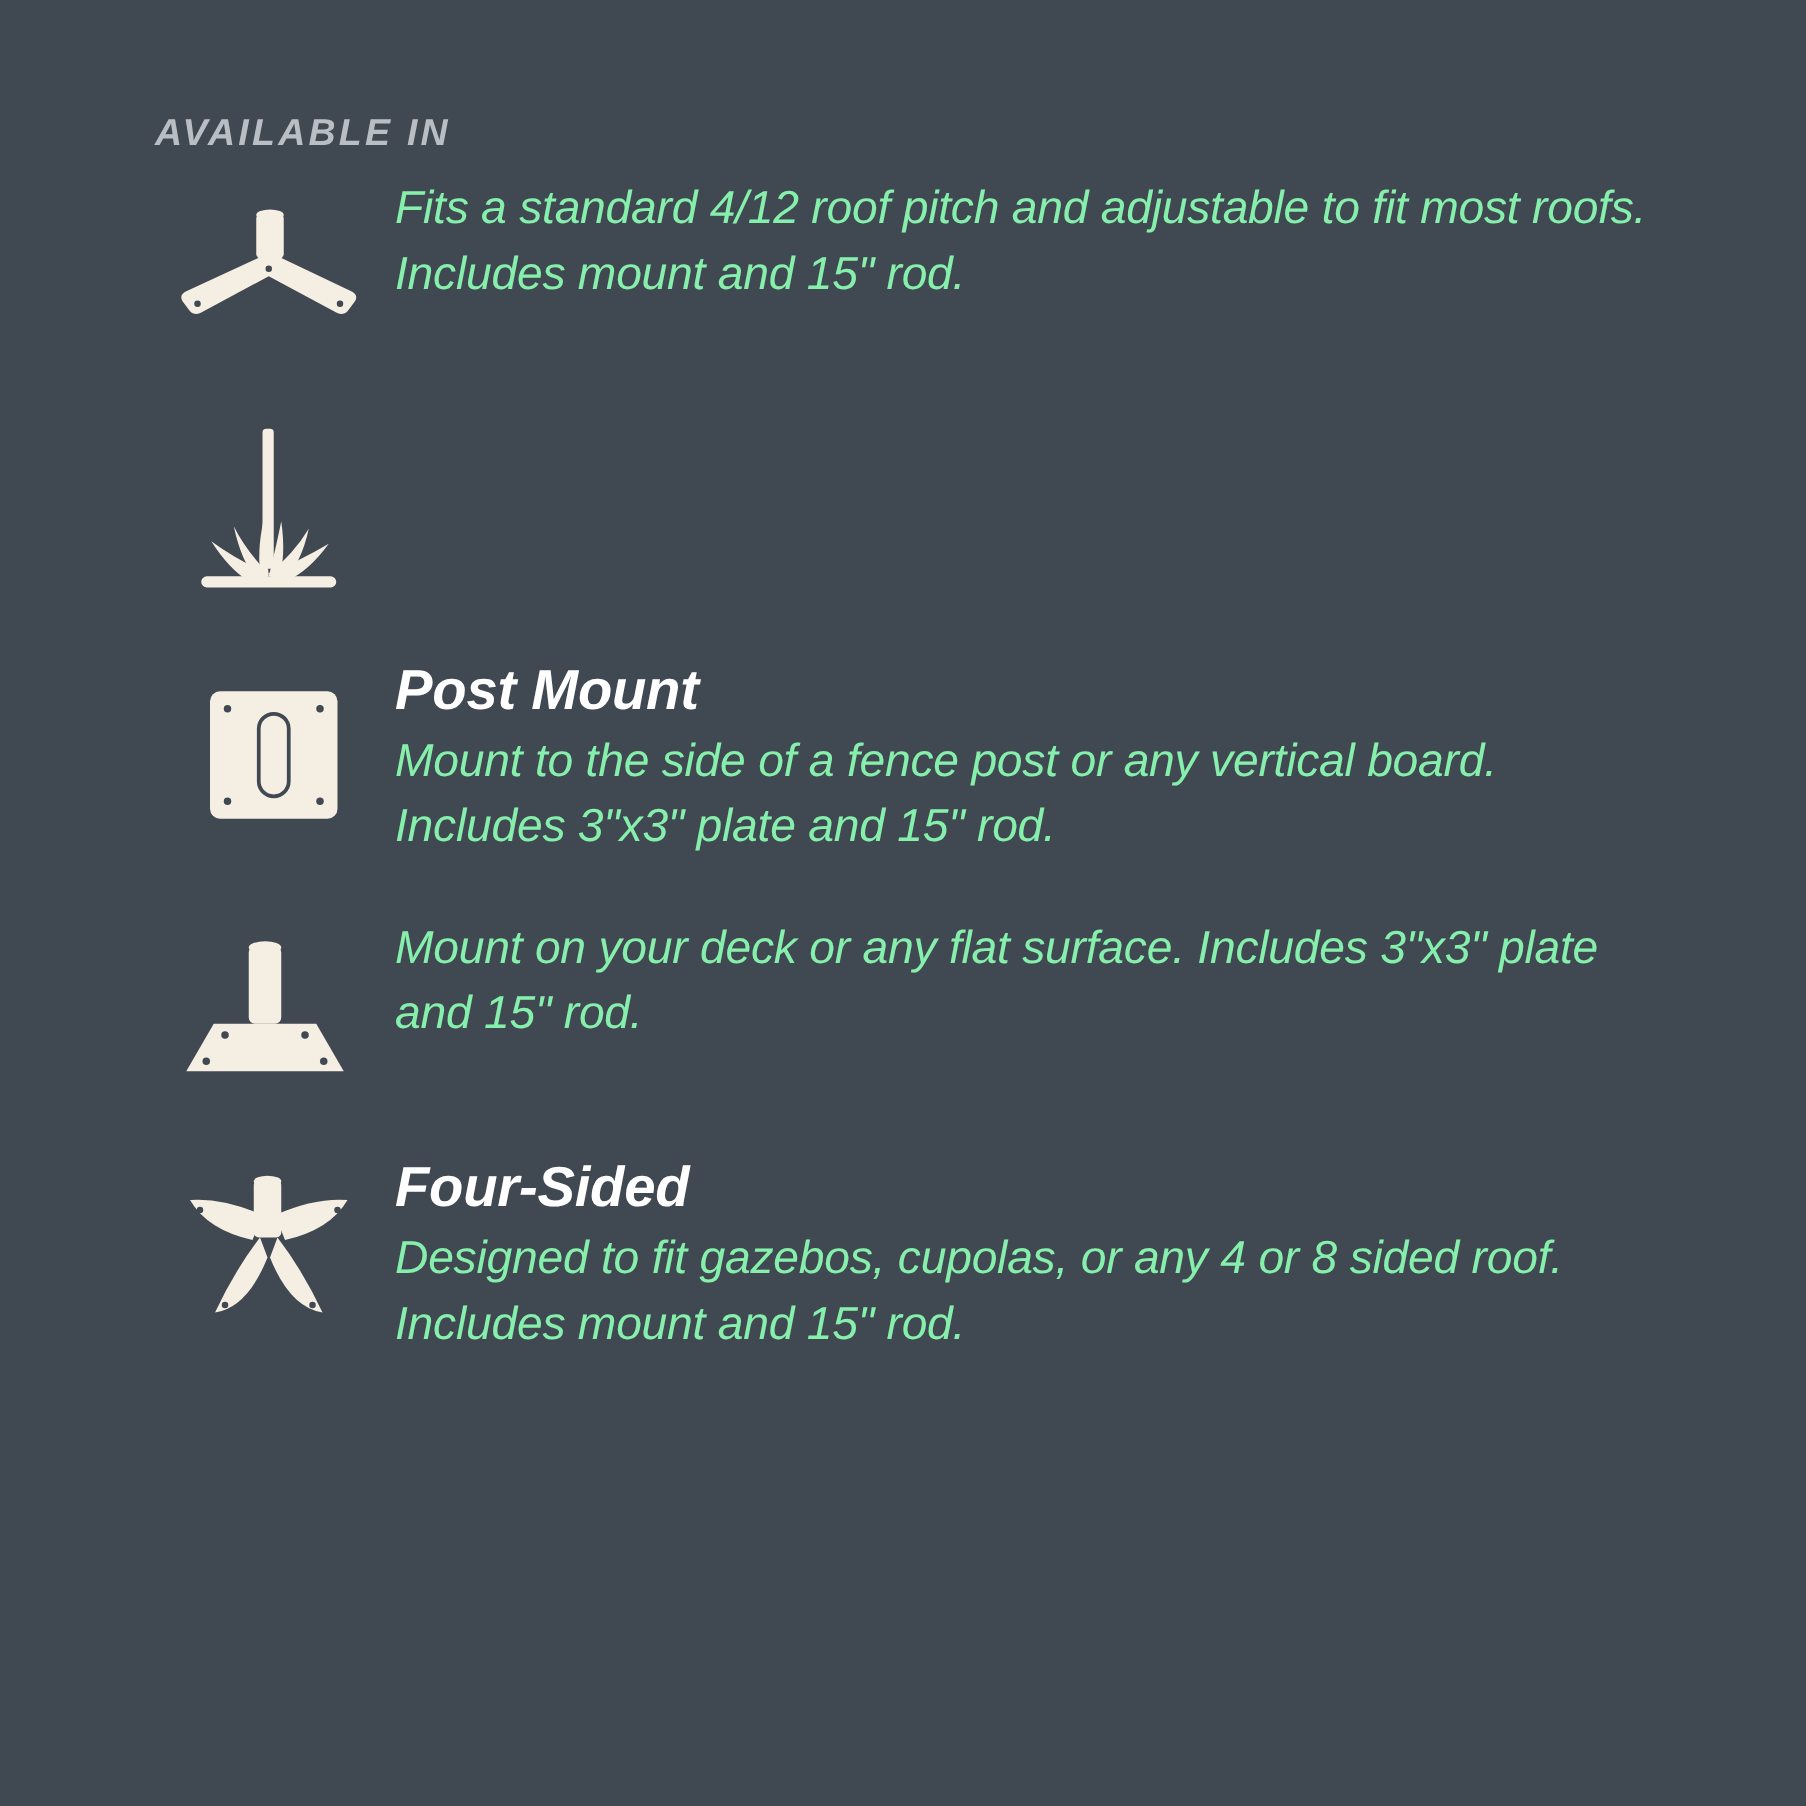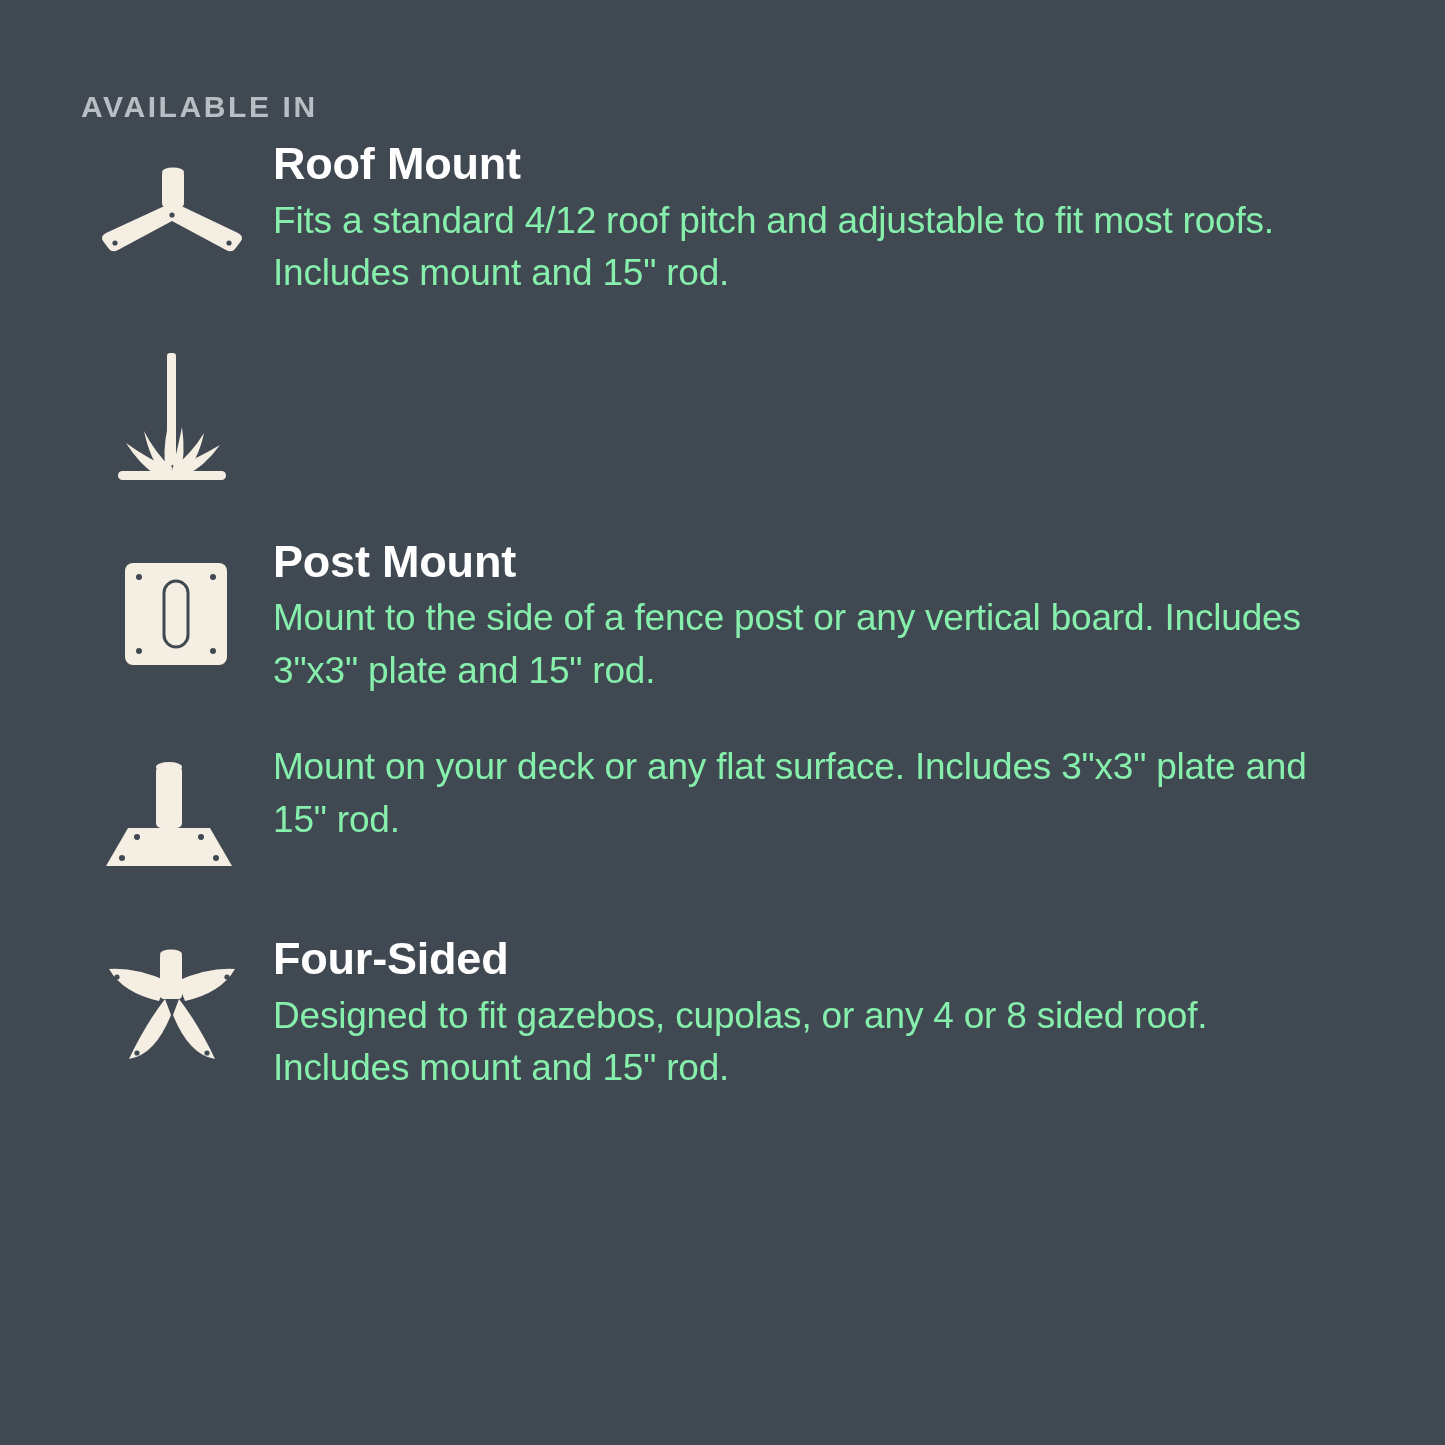--- a/index.html
+++ b/index.html
@@ -11,21 +11,22 @@
     height: 1445px;
     background: #404852;
     font-family: "Liberation Sans", sans-serif;
     overflow: hidden;
   }
   .page {
     position: relative;
     width: 1445px;
     height: 1349px;
     box-sizing: border-box;
-    padding: 92px 110px 0 77px;
+    padding: 92px 110px 0 120px;
+    font-style: italic;
   }
   .eyebrow {
     color: #b9bec4;
     font-size: 30px;
     font-weight: bold;
     letter-spacing: 2.6px;
     text-transform: uppercase;
     line-height: 1;
     margin: 0 0 18px 4px;
   }
@@ -95,21 +96,20 @@
         <svg width="180" height="110" viewBox="0 0 180 110" aria-hidden="true">
           <rect x="80" y="8" width="22" height="36" rx="4" fill="#f5eee2"></rect>
           <ellipse cx="91" cy="9" rx="11" ry="4.5" fill="#f5eee2"></ellipse>
           <path d="M89 40 L24 70 Q18 73 21 78 L27 86 Q30 90 36 87 L90 58 L144 87 Q150 90 153 86 L159 78 Q162 73 156 70 L93 40 Z" fill="#f5eee2"></path>
           <circle cx="33" cy="80" r="2.6" fill="#404852"></circle>
           <circle cx="147" cy="80" r="2.6" fill="#404852"></circle>
           <circle cx="90" cy="52" r="2.6" fill="#404852"></circle>
         </svg>
       </div>
       <div class="text-cell">
-        <div class="opt-title">Roof Mount</div>
         <p class="opt-desc">Fits a standard 4/12 roof pitch and adjustable to fit most roofs. Includes mount and 15" rod.</p>
       </div>
     </div>
 
     <div class="option">
       <div class="icon-cell">
         <svg width="180" height="150" viewBox="0 0 180 150" aria-hidden="true">
           <rect x="85" y="6" width="9" height="112" rx="3" fill="#f5eee2"></rect>
           <g fill="#f5eee2">
             <path d="M90 122 Q66 112 44 96 Q58 118 74 128 Z"></path>

